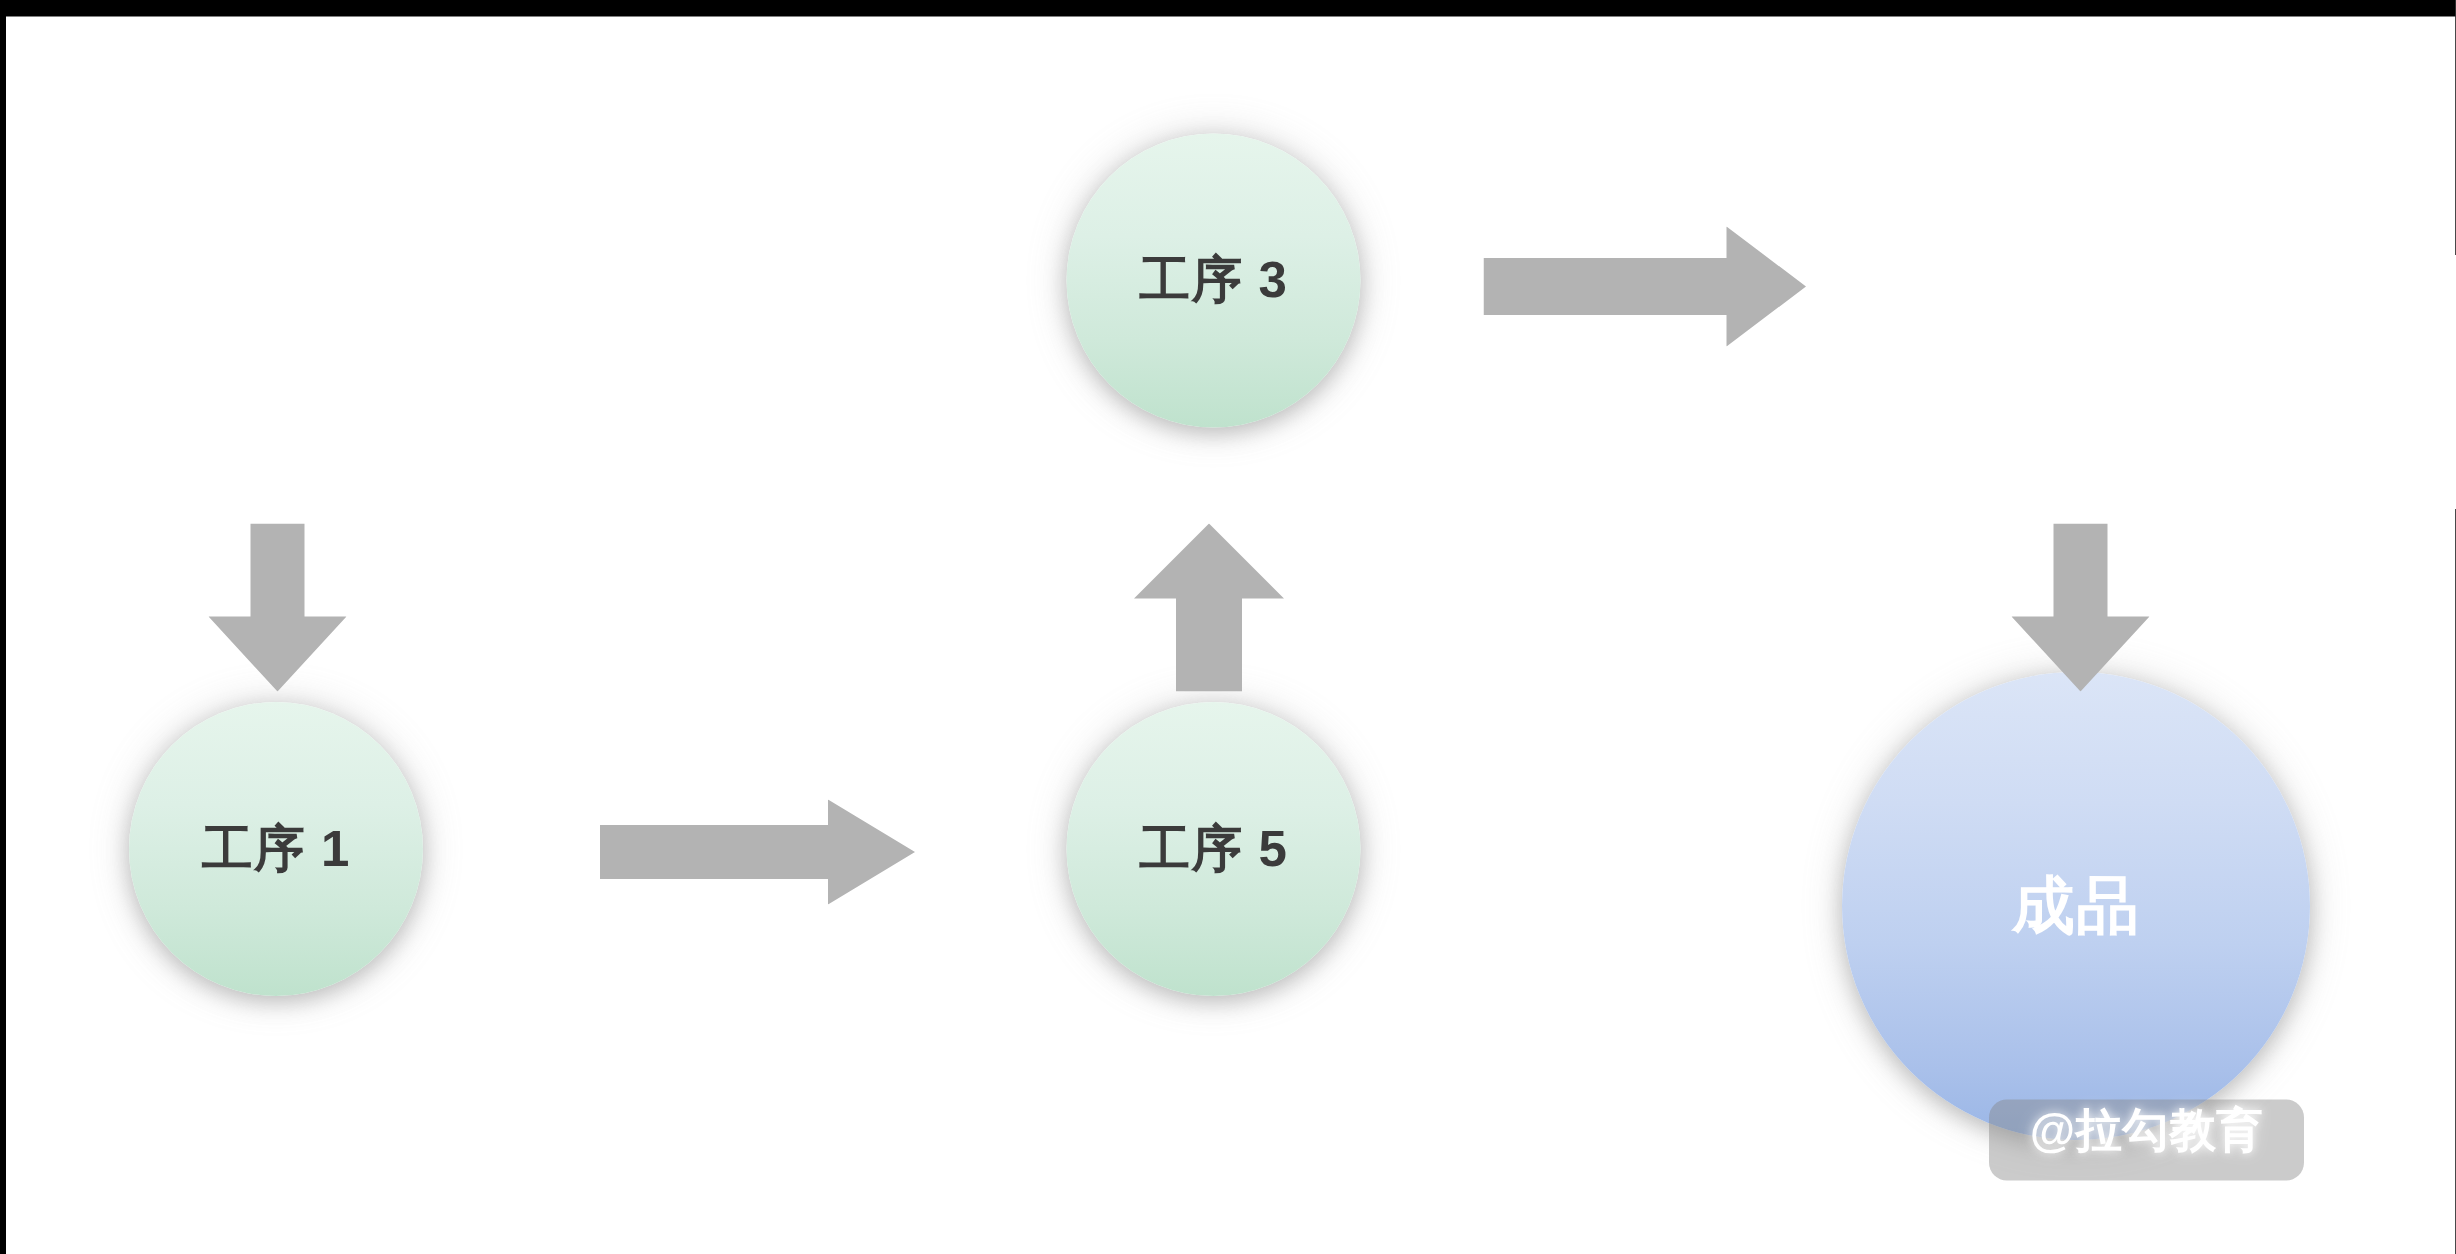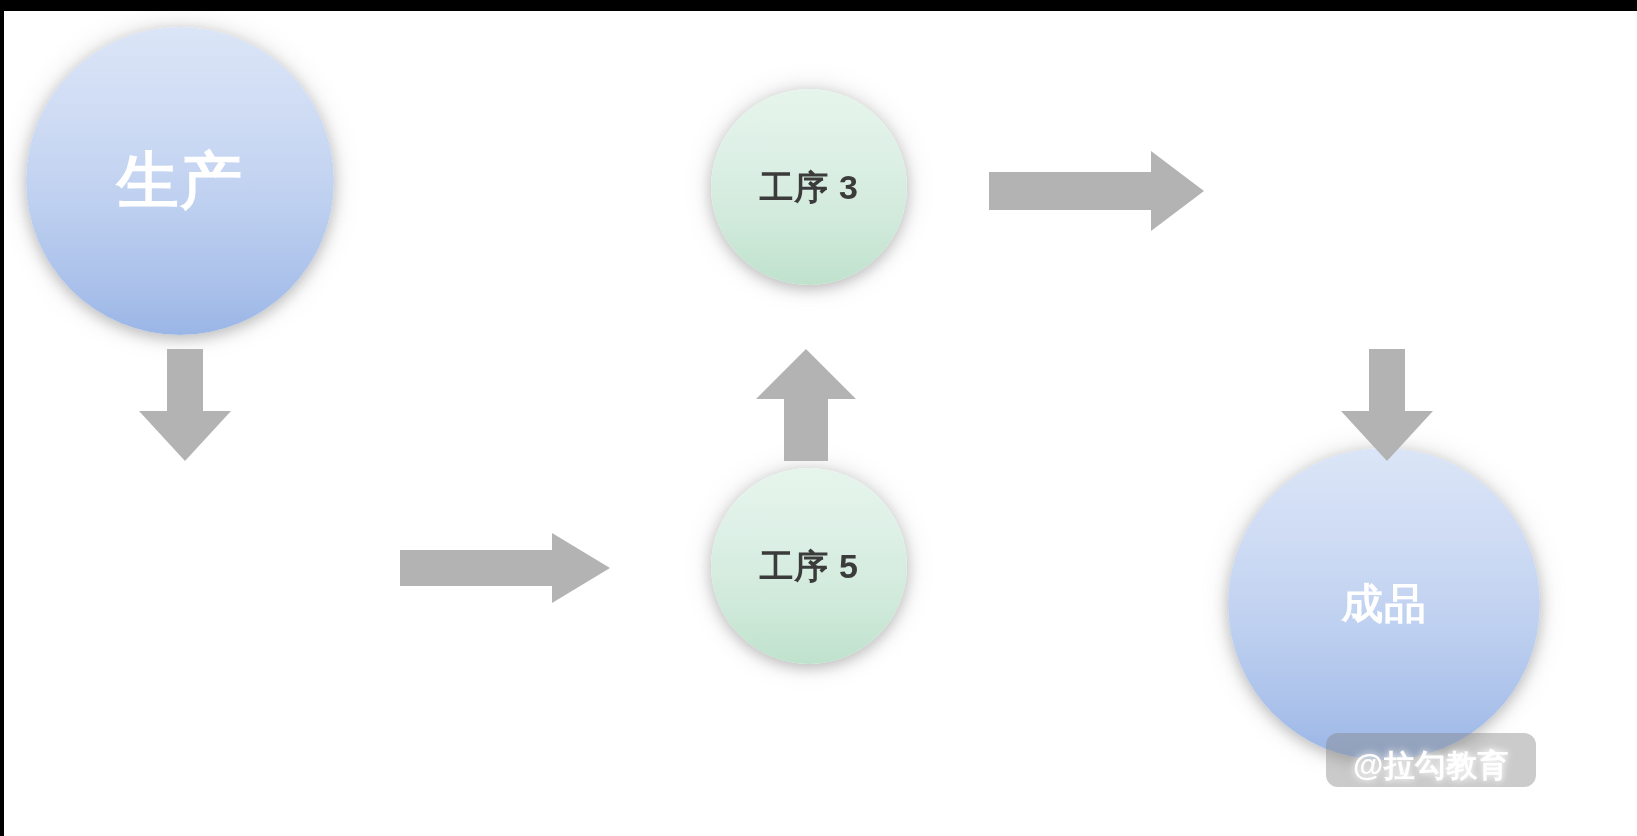--- a/index.html
+++ b/index.html
@@ -89,43 +89,43 @@
   
   #watermark {
     position: absolute;
     left: 1322px;
     top: 722px;
     width: 210px;
     height: 54px;
     background: rgba(130,130,130,0.42);
     border-radius: 12px;
     display: flex;
-    align-items: flex-end;
+    align-items: flex-start;
     justify-content: center;
   }
   #watermark .wm-text {
     color: #ffffff;
     font-size: 31px;
     font-weight: 700;
     letter-spacing: 0.01em;
     text-shadow: 0 0 6px rgba(255,255,255,0.85),
                  0 0 12px rgba(255,255,255,0.55);
     white-space: nowrap;
   }
 </style>
 </head>
 <body>
 
 <div id="canvas">
   <div id="stage">
 
-    <div class="node blue" id="node-production">
-      <span class="label">生产</span>
+
+    <div class="node green" id="node-step1">
+      <span class="label">工序 1</span>
     </div>
-
 
     <div class="node green" id="node-step2">
       <span class="label">工序 5</span>
     </div>
 
     <div class="node green" id="node-step3">
       <span class="label">工序 3</span>
     </div>
 
 

